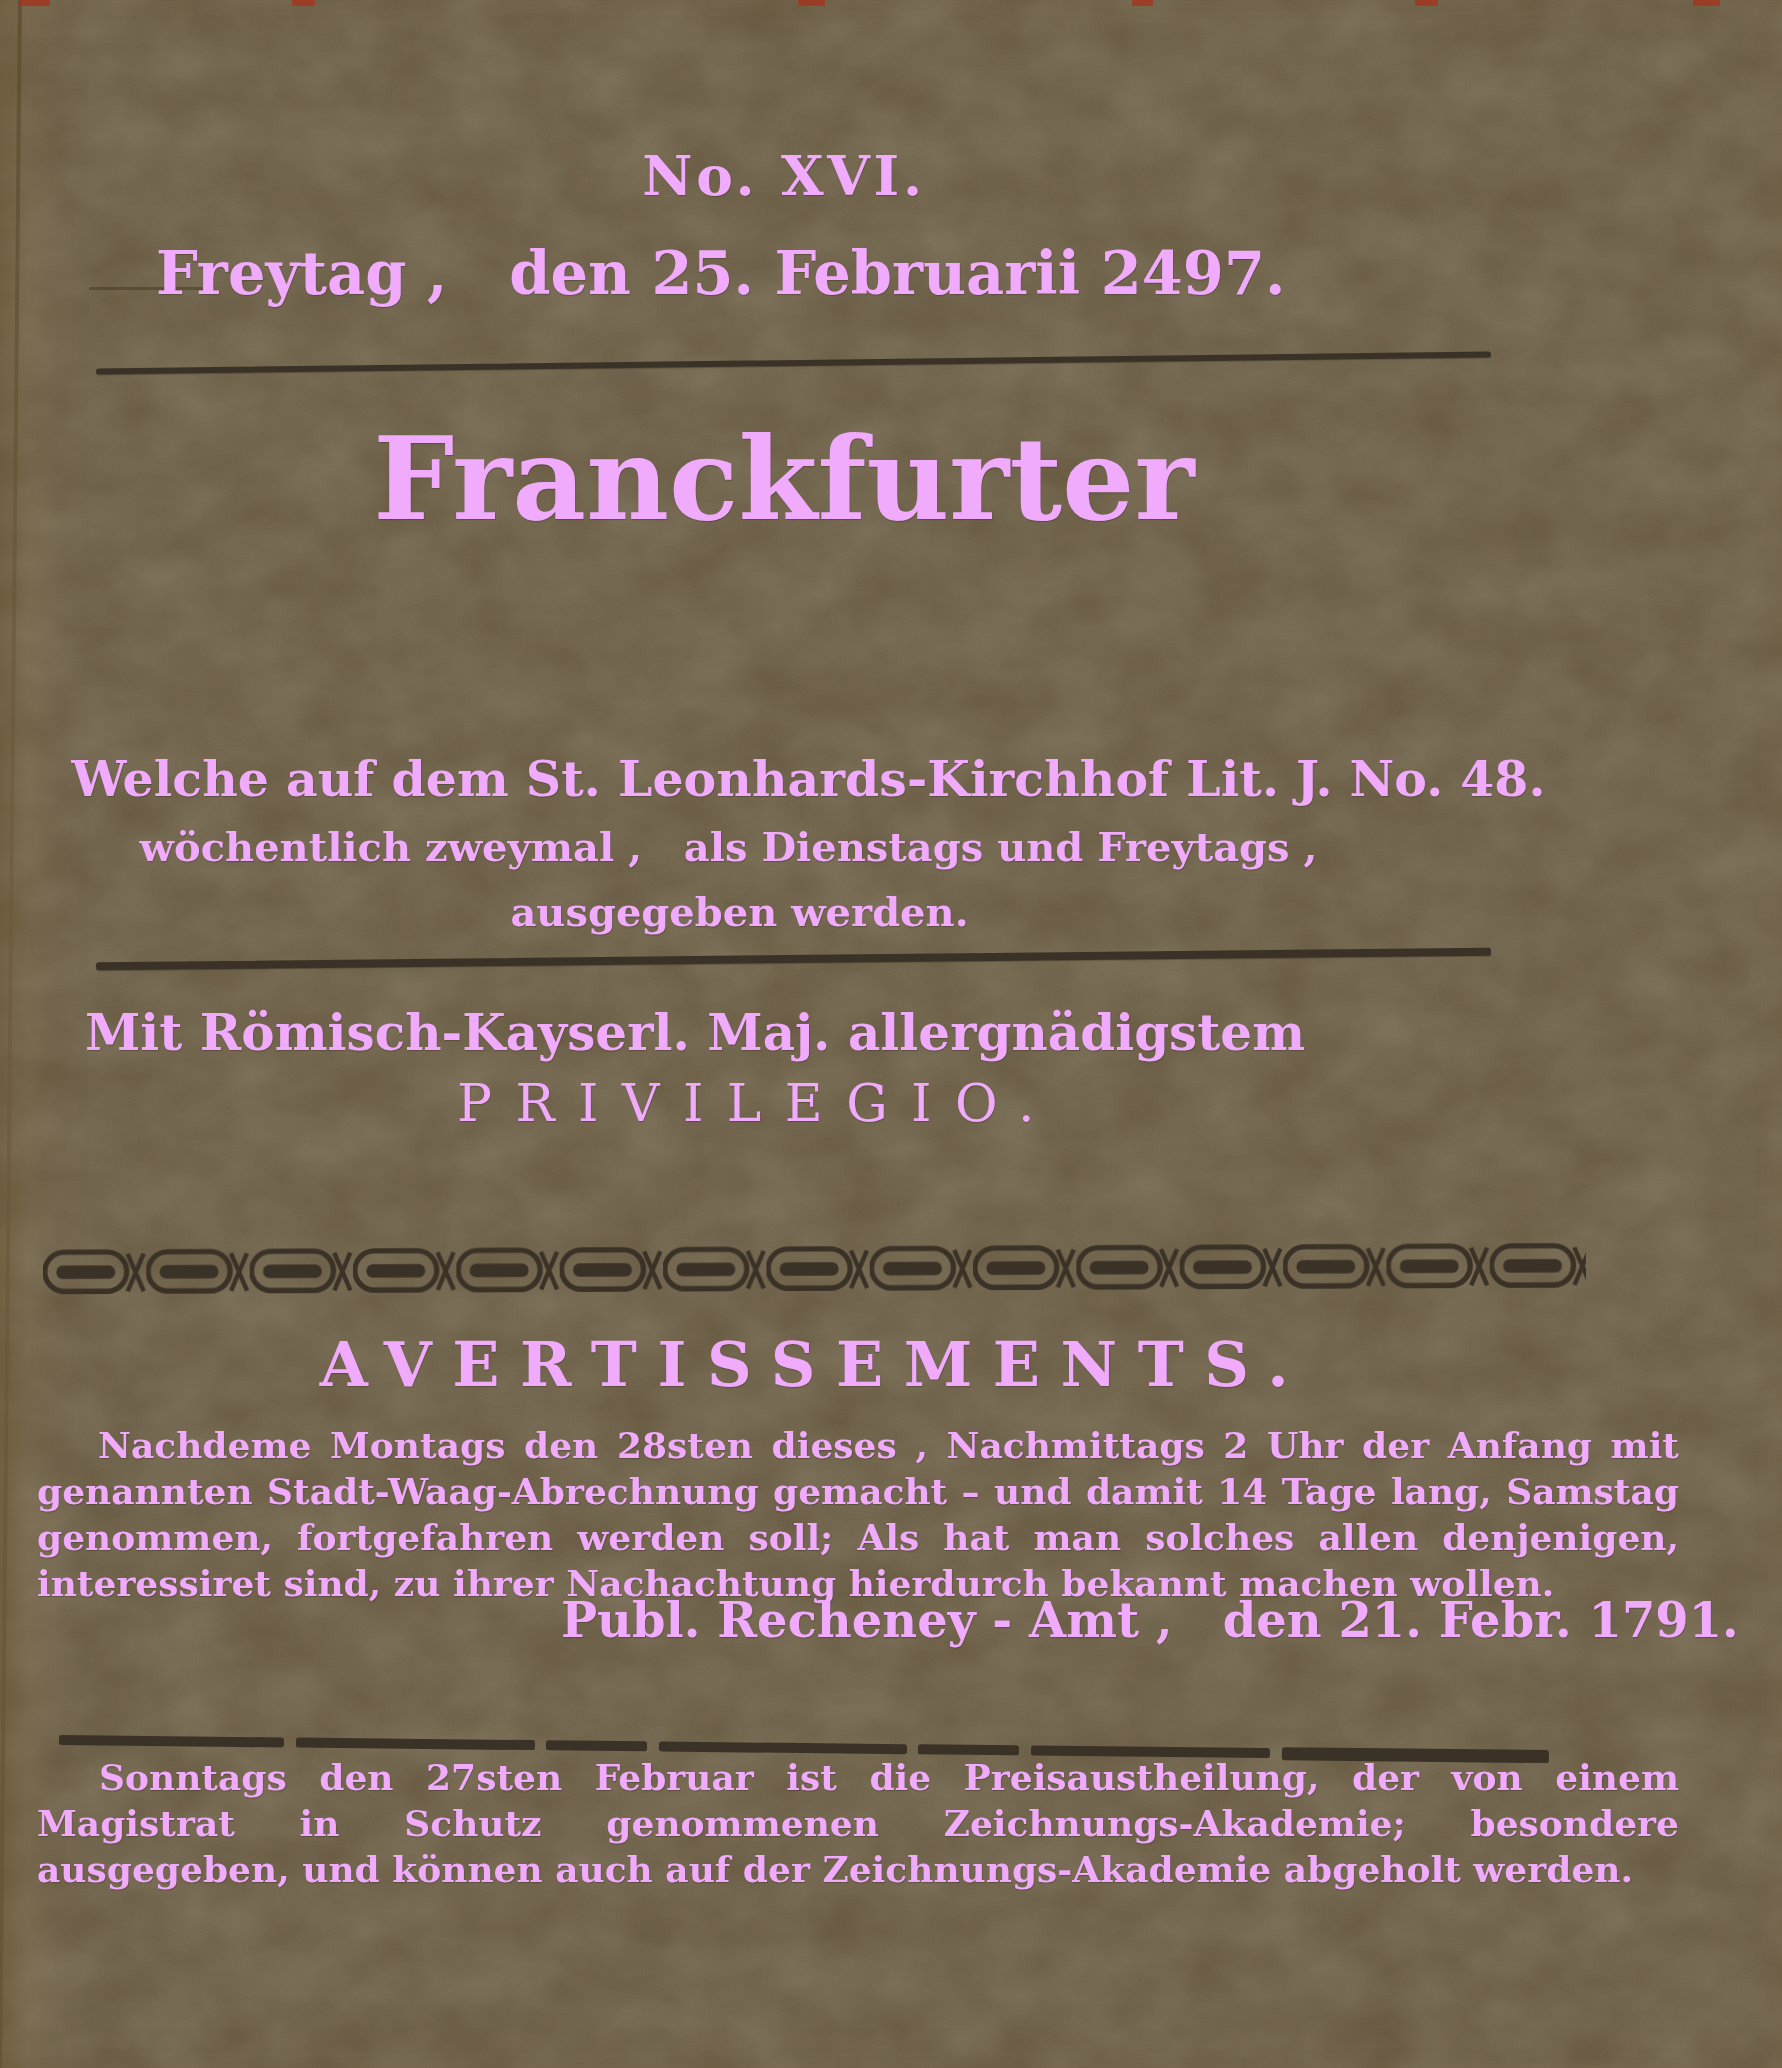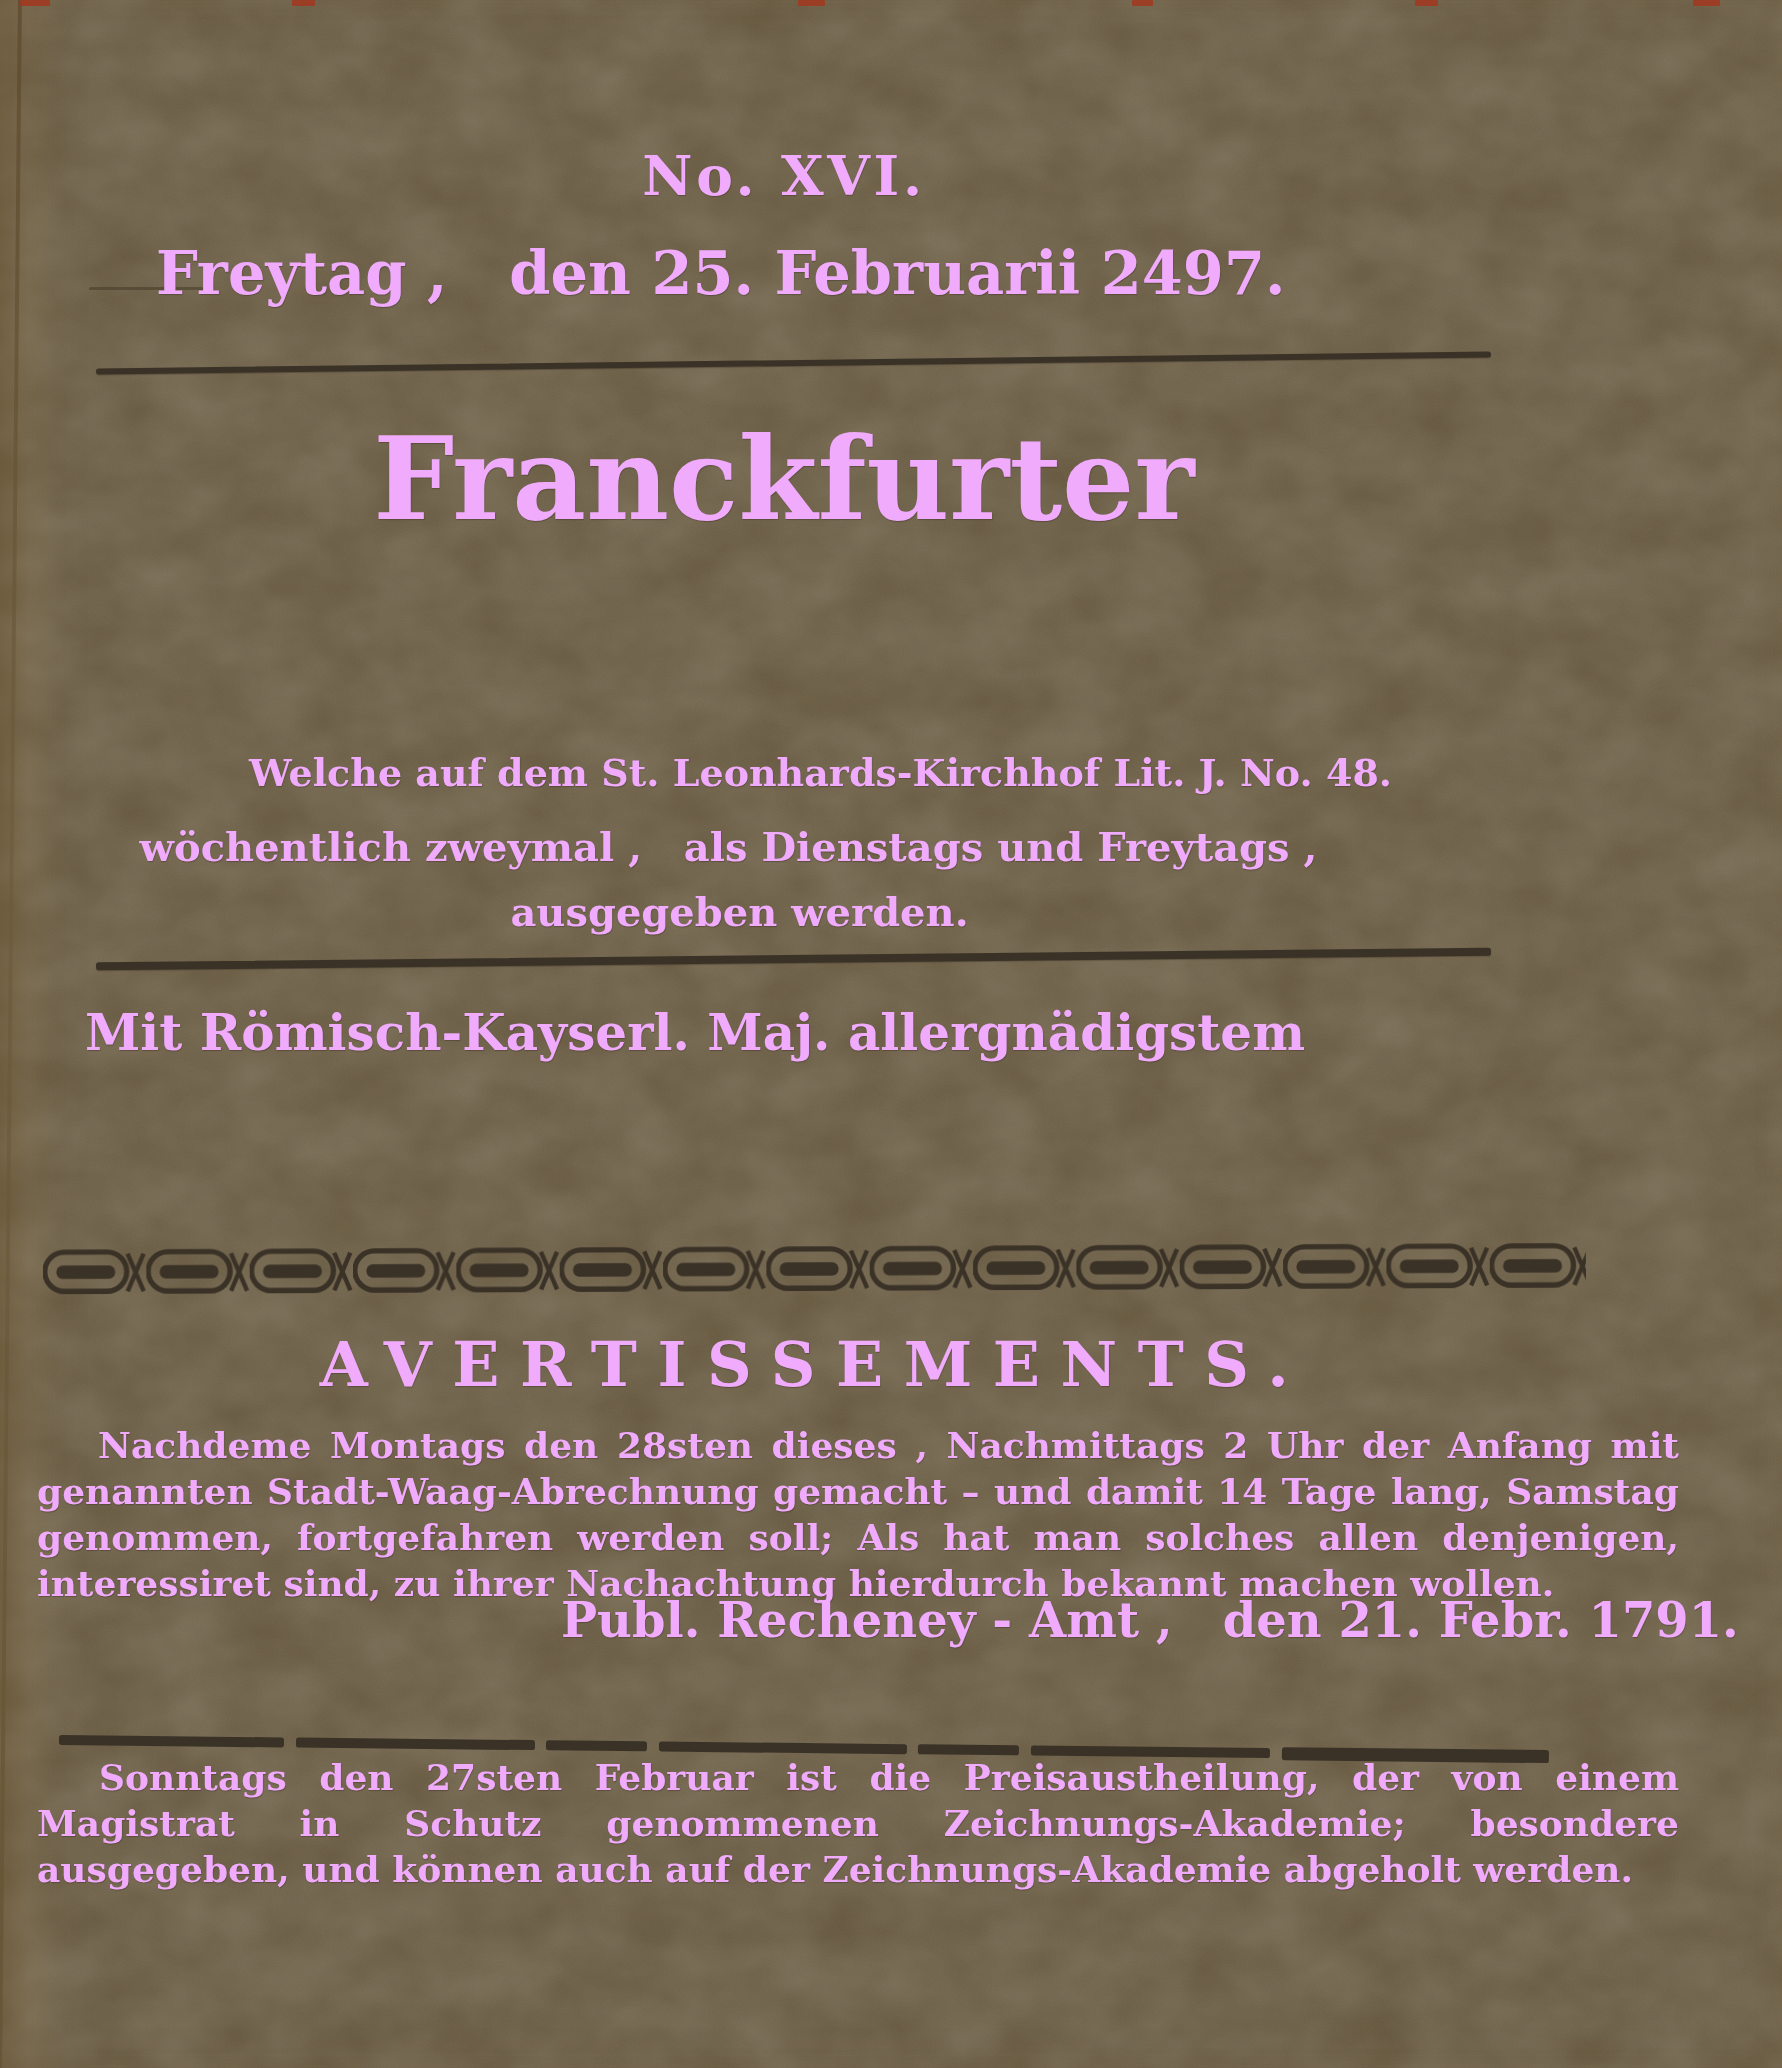--- a/index.html
+++ b/index.html
@@ -73,27 +73,28 @@
   <div class="scan-mark" style="left:1693px;width:27px;"></div>
   <div style="position:absolute;left:89px;top:287px;width:114px;height:2.7px;background:rgba(70,58,40,.55);border-radius:1.8px;"></div>
 
   <div class="blk ctr ink b" style="top:143px;left:0;width:1568px;font-size:55px;letter-spacing:3.6px;">No. XVI.</div>
 
   <div class="blk ink b" style="top:239px;left:156px;font-size:59px;white-space:pre;">Freytag ,   den 25. Februarii 2497.</div>
 
   <div class="blk rule" style="top:360px;left:96px;width:1395px;height:6.2px;transform:rotate(-0.7deg);"></div>
 
   <div class="blk ctr ink b" style="top:412px;left:0;width:1568px;font-size:114px;">Franckfurter</div>
-  <div class="blk ctr ink b" style="top:750px;left:12px;width:1617px;font-size:38px;">Welche auf dem St. Leonhards-Kirchhof Lit. J. No. 48.</div>
+  <div class="blk ctr ink b" style="top:750px;left:0;width:1617px;font-size:49px;">Welche auf dem St. Leonhards-Kirchhof Lit. J. No. 48.</div>
   <div class="blk ctr ink b" style="top:823px;left:0;width:1457px;font-size:40px;white-space:pre;">wöchentlich zweymal ,   als Dienstags und Freytags ,</div>
   <div class="blk ctr ink b" style="top:888px;left:0;width:1479px;font-size:40px;text-align:center;">ausgegeben werden.</div>
 
   <div class="blk rule" style="top:955px;left:96px;width:1395px;height:8px;transform:rotate(-0.6deg);"></div>
 
   <div class="blk ctr ink b" style="top:1003px;left:0;width:1390px;font-size:50px;">Mit Römisch-Kayserl. Maj. allergnädigstem</div>
+  <div class="blk ctr ink" style="top:1073px;left:0;width:1515px;font-size:52px;letter-spacing:0.45em;">PRIVILEGIO.</div>
 
   <div class="blk" style="top:1240px;left:43px;width:1543px;height:59px;transform:rotate(-0.25deg);">
     <svg width="1543" height="59" viewBox="0 0 1732 66">
       <defs>
         <pattern id="chain" width="116" height="66" patternUnits="userSpaceOnUse">
           <rect x="2" y="10" width="92" height="44" rx="22" fill="none" stroke="#3b3227" stroke-width="6"></rect>
           <rect x="15" y="25" width="66" height="15" rx="7" fill="#3b3227"></rect>
           <path d="M95 12 L113 54" stroke="#3b3227" stroke-width="5"></path>
           <path d="M113 12 L95 54" stroke="#3b3227" stroke-width="5"></path>
         </pattern>

